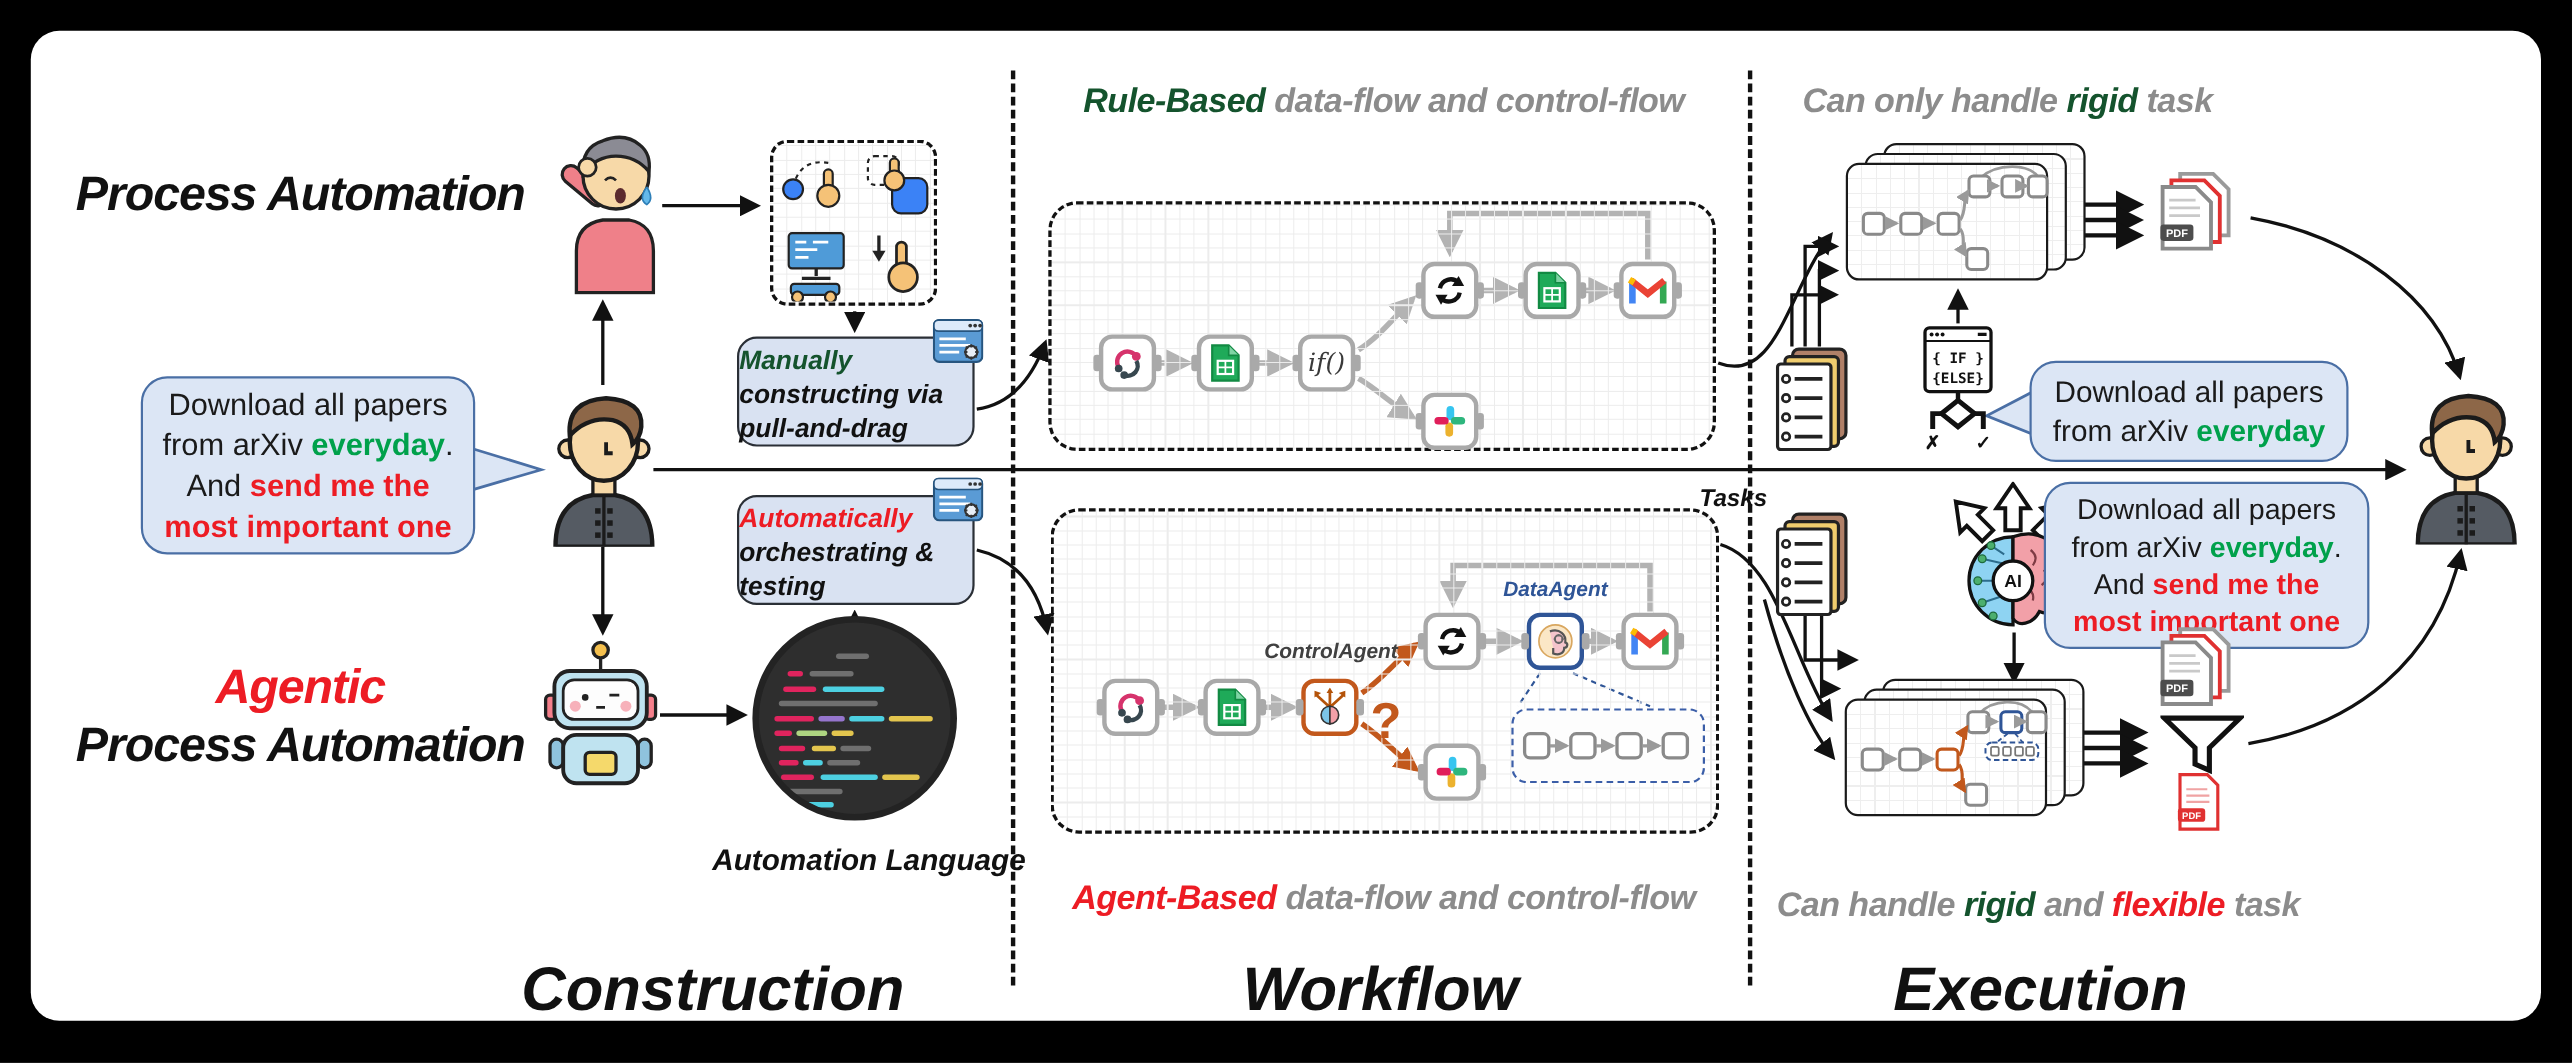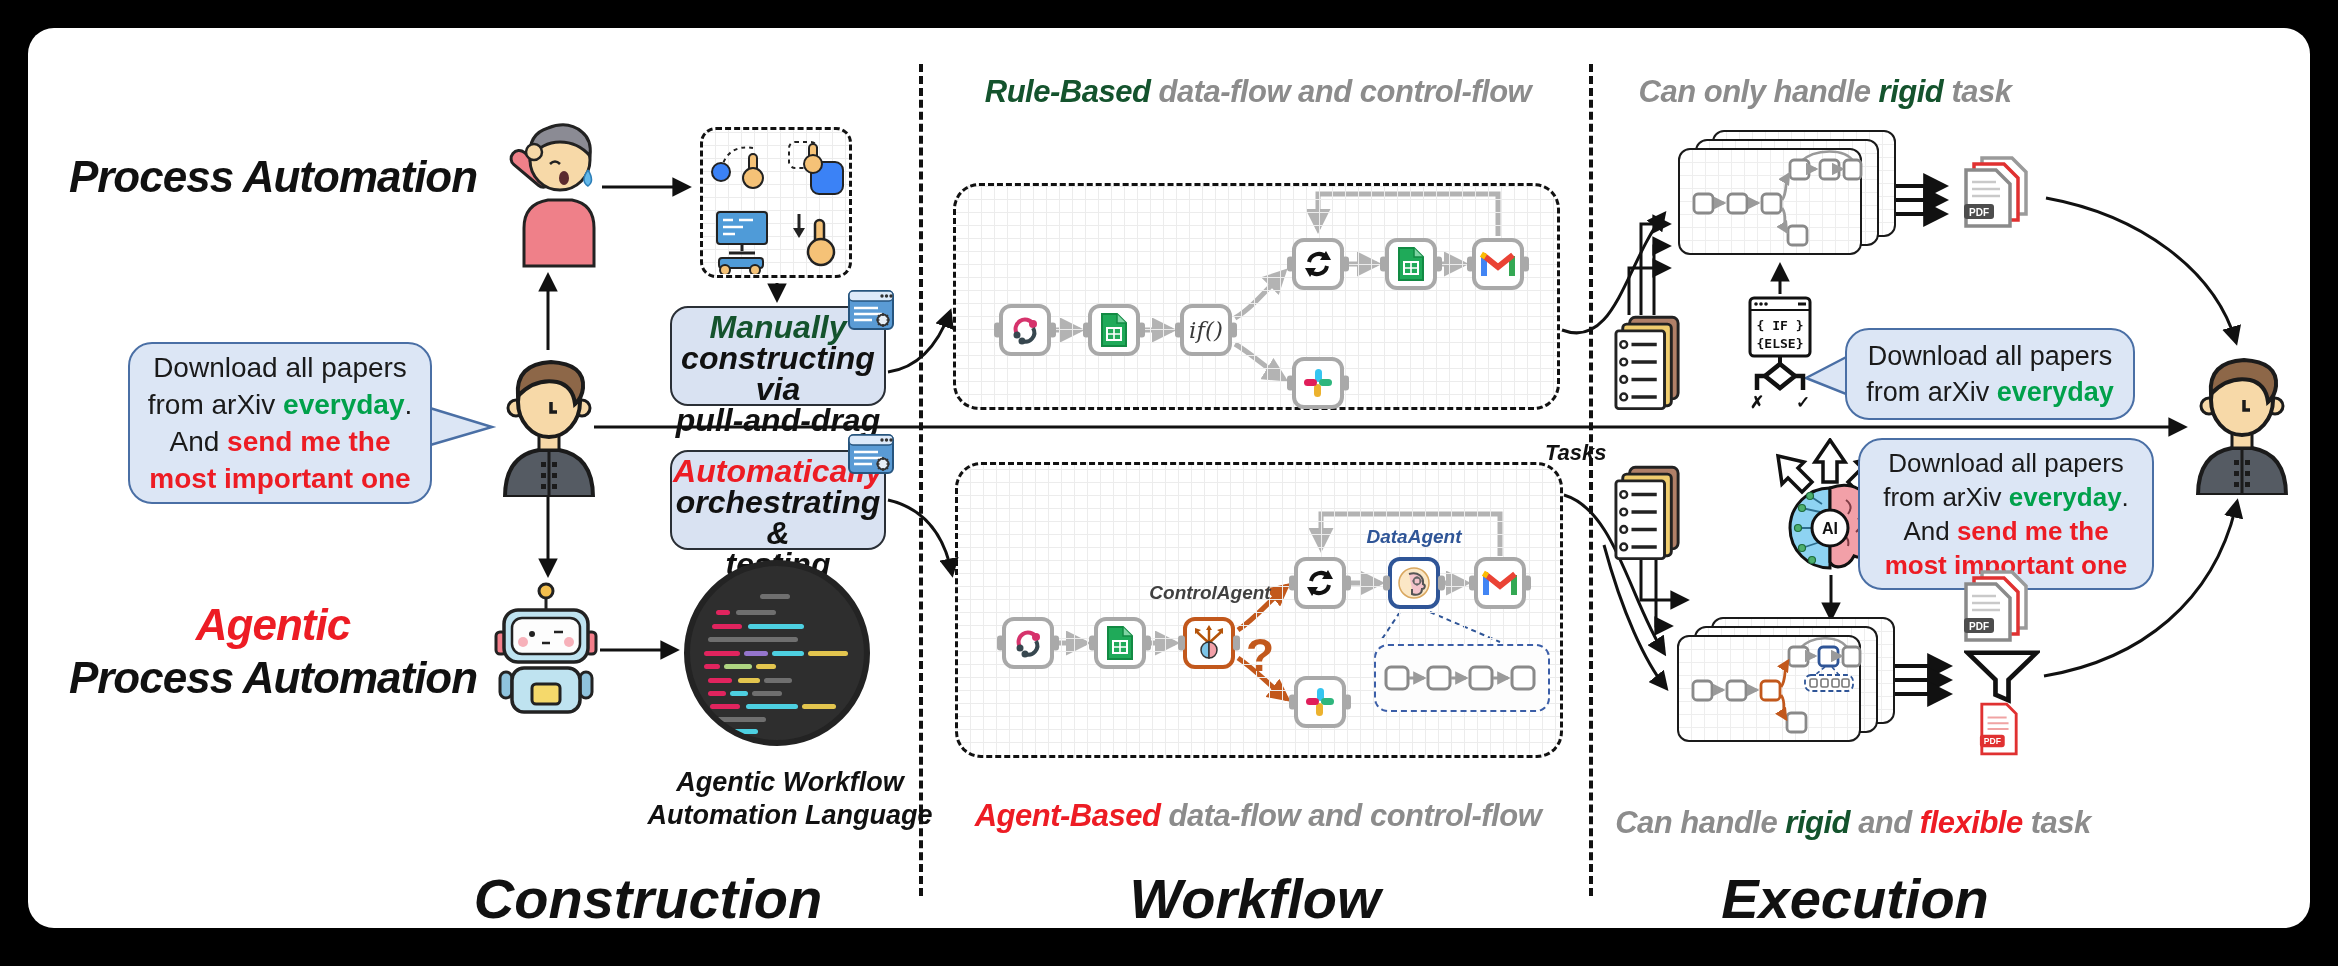--- a/index.html
+++ b/index.html
@@ -13,21 +13,21 @@
   .g{color:#14532d;}
   .r{color:#ed1c24;}
   .hdr{position:absolute;text-align:center;font-weight:bold;font-style:italic;font-size:31px;color:#8c8c8c;letter-spacing:-0.5px;}
   .seclbl{position:absolute;width:400px;text-align:center;font-weight:bold;font-style:italic;font-size:56px;color:#111;}
   
   .bubble{position:absolute;background:#dce6f5;border:2.5px solid #4a6fa5;border-radius:24px;display:flex;flex-direction:column;justify-content:center;text-align:center;color:#1a1a1a;}
   .bubble .ln{white-space:nowrap;}
   .bubble .hlg{color:#00a14b;font-weight:bold;}
   .bubble .hlr{color:#ed1c24;font-weight:bold;}
   
-  .bluebox{position:absolute;width:216px;height:100px;background:#d9e2f2;border:2.5px solid #2a2f36;border-radius:18px;text-align:center;font-weight:bold;font-style:italic;font-size:32px;line-height:31px;color:#111;padding-top:4px;box-sizing:border-box;}
+  .bluebox{position:absolute;width:216px;height:100px;background:#d9e2f2;border:2.5px solid #2a2f36;border-radius:18px;font-weight:bold;font-style:italic;font-size:24px;line-height:31px;color:#111;padding-top:4px;box-sizing:border-box;}
   
   .dashbox{position:absolute;border:3.5px dashed #111;border-radius:26px;box-sizing:border-box;
     background-image:repeating-linear-gradient(0deg,transparent 0 12px,#ececec 12px 13px),repeating-linear-gradient(90deg,transparent 0 12px,#ececec 12px 13px);}
   
   .node{position:absolute;width:52px;height:52px;background:#fff;border:4px solid #a9a9a9;border-radius:12px;box-sizing:border-box;display:flex;align-items:center;justify-content:center;}
   .node::before,.node::after{content:"";position:absolute;top:50%;transform:translateY(-50%);width:7px;height:15px;background:#a9a9a9;border-radius:3px;}
   .node::before{left:-9px;} .node::after{right:-9px;}
   .node.orange{border-color:#c2581c;}
   .node.blue{border-color:#2f5597;}
   .ifTxt{font-family:"DejaVu Serif",serif;font-style:italic;font-size:23px;color:#3a3a3a;}
@@ -272,21 +272,20 @@
     <div class="cbar" style="top:125px;left:18px;width:18px;background:#e0245e;"></div>
         <div class="cbar" style="top:125px;left:40px;width:18px;background:#4dd0e1;"></div>
         <div class="cbar" style="top:125px;left:62px;width:30px;background:#6f6f6f;"></div>
     <div class="cbar" style="top:138px;left:20px;width:30px;background:#e0245e;"></div>
         <div class="cbar" style="top:138px;left:56px;width:52px;background:#4dd0e1;"></div>
         <div class="cbar" style="top:138px;left:112px;width:34px;background:#e3c54e;"></div>
     <div class="cbar" style="top:151px;left:26px;width:50px;background:#6f6f6f;"></div>
     <div class="cbar" style="top:163px;left:34px;width:34px;background:#4dd0e1;"></div>
   </div>
   <div class="caption" style="left:612px;top:738px;width:300px;z-index:2;">
-    <div>Agentic Workflow</div>
     <div>Automation Language</div>
   </div>
 
   <div class="seclbl" style="left:420px;top:838px;z-index:2;">Construction</div>
 
   <div class="hdr" style="left:925px;top:46px;width:610px;z-index:2;">
     <span class="g">Rule-Based</span><span> data-flow and control-flow</span>
   </div>
   <div class="dashbox" style="left:925px;top:155px;width:607px;height:227px;z-index:1;"></div>
 

